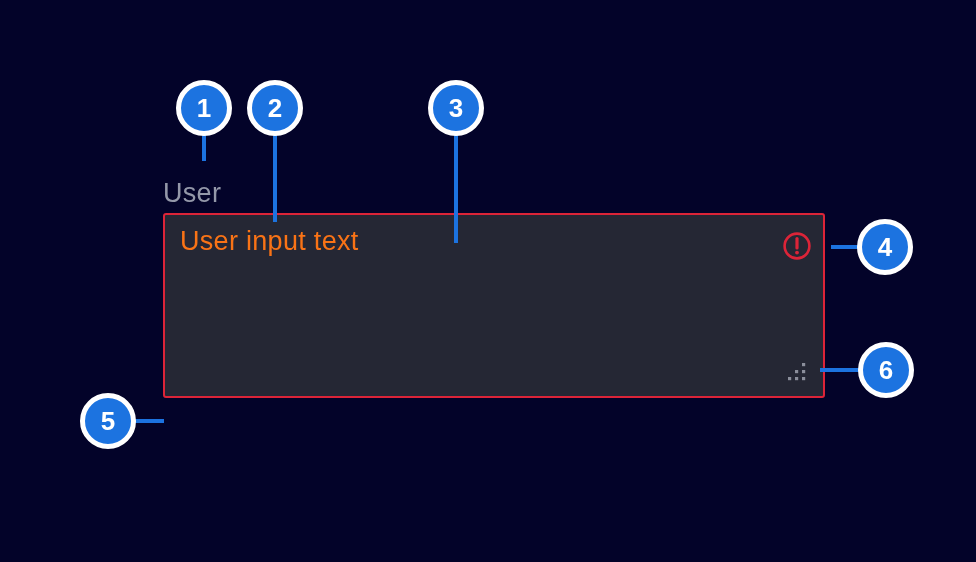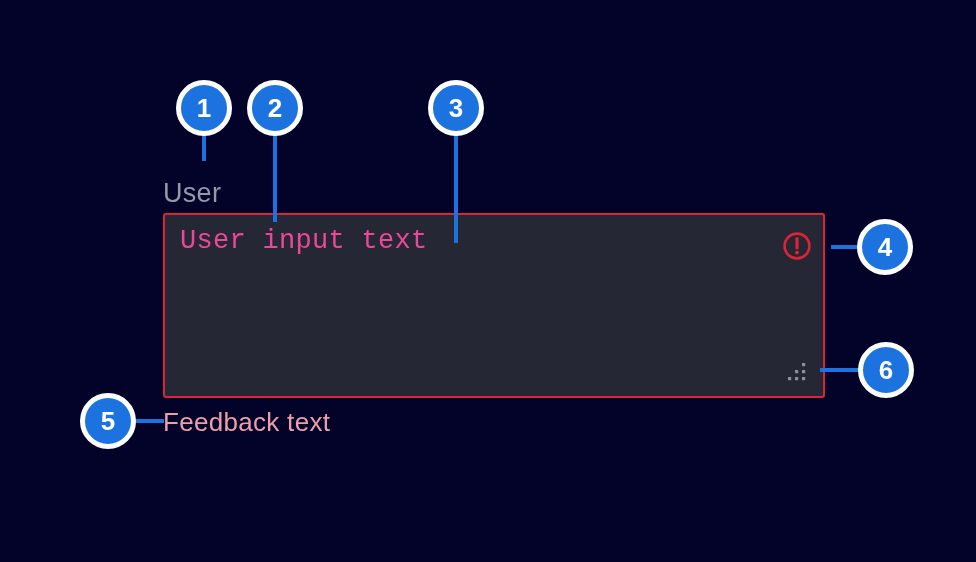--- a/index.html
+++ b/index.html
@@ -37,23 +37,22 @@
     border: 2px solid #dc2438;
     border-radius: 3px;
   }
   .textarea-value {
     position: absolute;
     left: 15px;
     top: 10px;
     font-size: 27px;
     line-height: 33px;
     letter-spacing: 0.3px;
-    color: #ec4899;
+    color: #f97316;
     white-space: pre;
-    font-family: Liberation Mono, monospace;
   }
   .error-icon {
     position: absolute;
     top: 16px;
     right: 11px;
     width: 30px;
     height: 30px;
   }
   .resize-grip {
     position: absolute;
@@ -125,21 +124,20 @@
     <svg class="resize-grip" viewBox="0 0 18 18">
       <rect x="14" y="0" width="3.2" height="3.2" fill="#8b8e9b"></rect>
       <rect x="7" y="7" width="3.2" height="3.2" fill="#8b8e9b"></rect>
       <rect x="14" y="7" width="3.2" height="3.2" fill="#8b8e9b"></rect>
       <rect x="0" y="14" width="3.2" height="3.2" fill="#8b8e9b"></rect>
       <rect x="7" y="14" width="3.2" height="3.2" fill="#8b8e9b"></rect>
       <rect x="14" y="14" width="3.2" height="3.2" fill="#8b8e9b"></rect>
     </svg>
   </div>
 
-  <div class="feedback-text">Feedback text</div>
 
   <div class="callout-line line-1"></div>
   <div class="callout-line line-2"></div>
   <div class="callout-line line-3"></div>
   <div class="callout-line line-4"></div>
   <div class="callout-line line-5"></div>
   <div class="callout-line line-6"></div>
 
   <div class="callout c1">
     <span>1</span>

